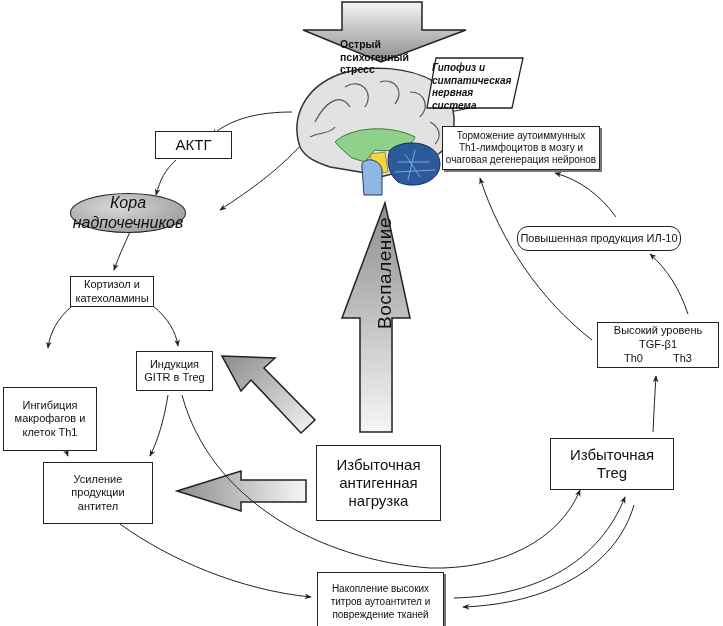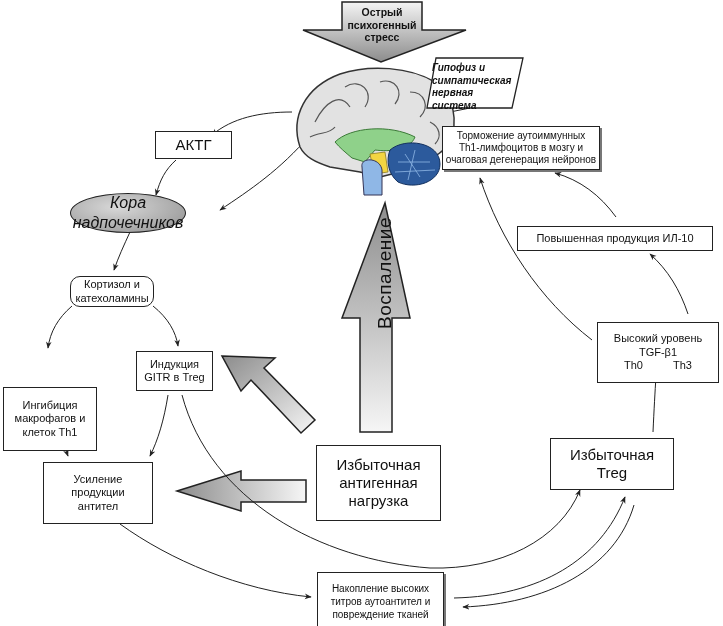--- a/index.html
+++ b/index.html
@@ -15,22 +15,22 @@
   .t10 { font-size: 10px; }
   .t11 { font-size: 11px; }
   .t13 { font-size: 11px; }
   .t15 { font-size: 15px; }
   .ellipse { position: absolute; border-radius: 50%; border: 1.5px solid #222;
              background: radial-gradient(ellipse at 40% 35%, #d8d8d8, #8f8f8f);
              display: flex; align-items: center; justify-content: center;
              text-align: center; font-size: 16px; line-height: 1.25; white-space: pre-line; font-style: italic; }
   .italic-label { position: absolute; font-style: italic; font-weight: bold; font-size: 10px;
                   line-height: 1.25; white-space: pre-line; }
-  .arrow-text { position: absolute; font-weight: bold; font-size: 10.5px; text-align: center;
-                line-height: 1.2; white-space: pre-line; }
+  .arrow-text { position: absolute; font-weight: bold; font-size: 10.5px; 
+                line-height: 1.2; white-space: pre-line; margin-top: 32px; }
   .vertical-label { position: absolute; font-size: 19px; transform: rotate(-90deg);
                     transform-origin: center center; white-space: nowrap; letter-spacing: 0.5px; }
 </style>
 </head>
 <body>
 
 <svg class="layer" width="723" height="626" viewBox="0 0 723 626">
   <defs>
     <marker id="ah" viewBox="0 0 10 10" refX="9" refY="5" markerWidth="7" markerHeight="7" orient="auto-start-reverse">
       <path d="M0,1 L10,5 L0,9 L3,5 z" fill="#222"></path>
@@ -105,43 +105,43 @@
 
 <div class="box t10 shadow" style="left:442px; top:126px; width:158px; height:44px;">Торможение аутоиммунных
 Th1-лимфоцитов в мозгу и
 очаговая дегенерация нейронов</div>
 
 <div class="box t15" style="left:155px; top:131px; width:77px; height:28px;">АКТГ</div>
 
 <div class="ellipse" style="left:70px; top:193px; width:114px; height:38px;">Кора
 надпочечников</div>
 
-<div class="box t11" style="left:70px; top:276px; width:84px; height:31px;border-radius:10px;">Кортизол и
+<div class="box t11" style="left:70px; top:276px; width:84px; height:31px;">Кортизол и
 катехоламины</div>
 
 <div class="box t11" style="left:3px; top:351px; width:94px; height:64px;margin-top:36px;">Ингибиция
 макрофагов и
 клеток Th1</div>
 
 <div class="box t11" style="left:136px; top:351px; width:77px; height:40px;">Индукция
 GITR в Treg</div>
 
 <div class="box t13" style="left:43px; top:462px; width:110px; height:62px;">Усиление
 продукции
 антител</div>
 
 <div class="vertical-label" style="left:320px; top:262px; width:130px; text-align:center;">Воспаление</div>
 
 <div class="box t15" style="left:316px; top:445px; width:125px; height:76px;">Избыточная
 антигенная
 нагрузка</div>
 
-<div class="box t11" style="left:517px; top:226px; width:196px; height:25px;">Повышенная продукция ИЛ-10</div>
+<div class="box t11" style="left:517px; top:226px; width:164px; height:25px;border-radius:11px;">Повышенная продукция ИЛ-10</div>
 
-<div class="box" style="left:597px; top:322px; width:122px; height:61px; flex-direction:column; line-height:1.25;">
+<div class="box" style="left:597px; top:322px; width:122px; height:46px; flex-direction:column; line-height:1.25;">
   <span class="t11">Высокий уровень</span>
   <span class="t11">TGF-β1</span>
   <span class="t13" style="display:flex; align-items:center;">
     <span>Th0</span>
     <span style="display:inline-block; width:30px;"></span>
     <span>Th3</span>
   </span>
 </div>
 
 <div class="box t15" style="left:550px; top:438px; width:124px; height:52px;">Избыточная

